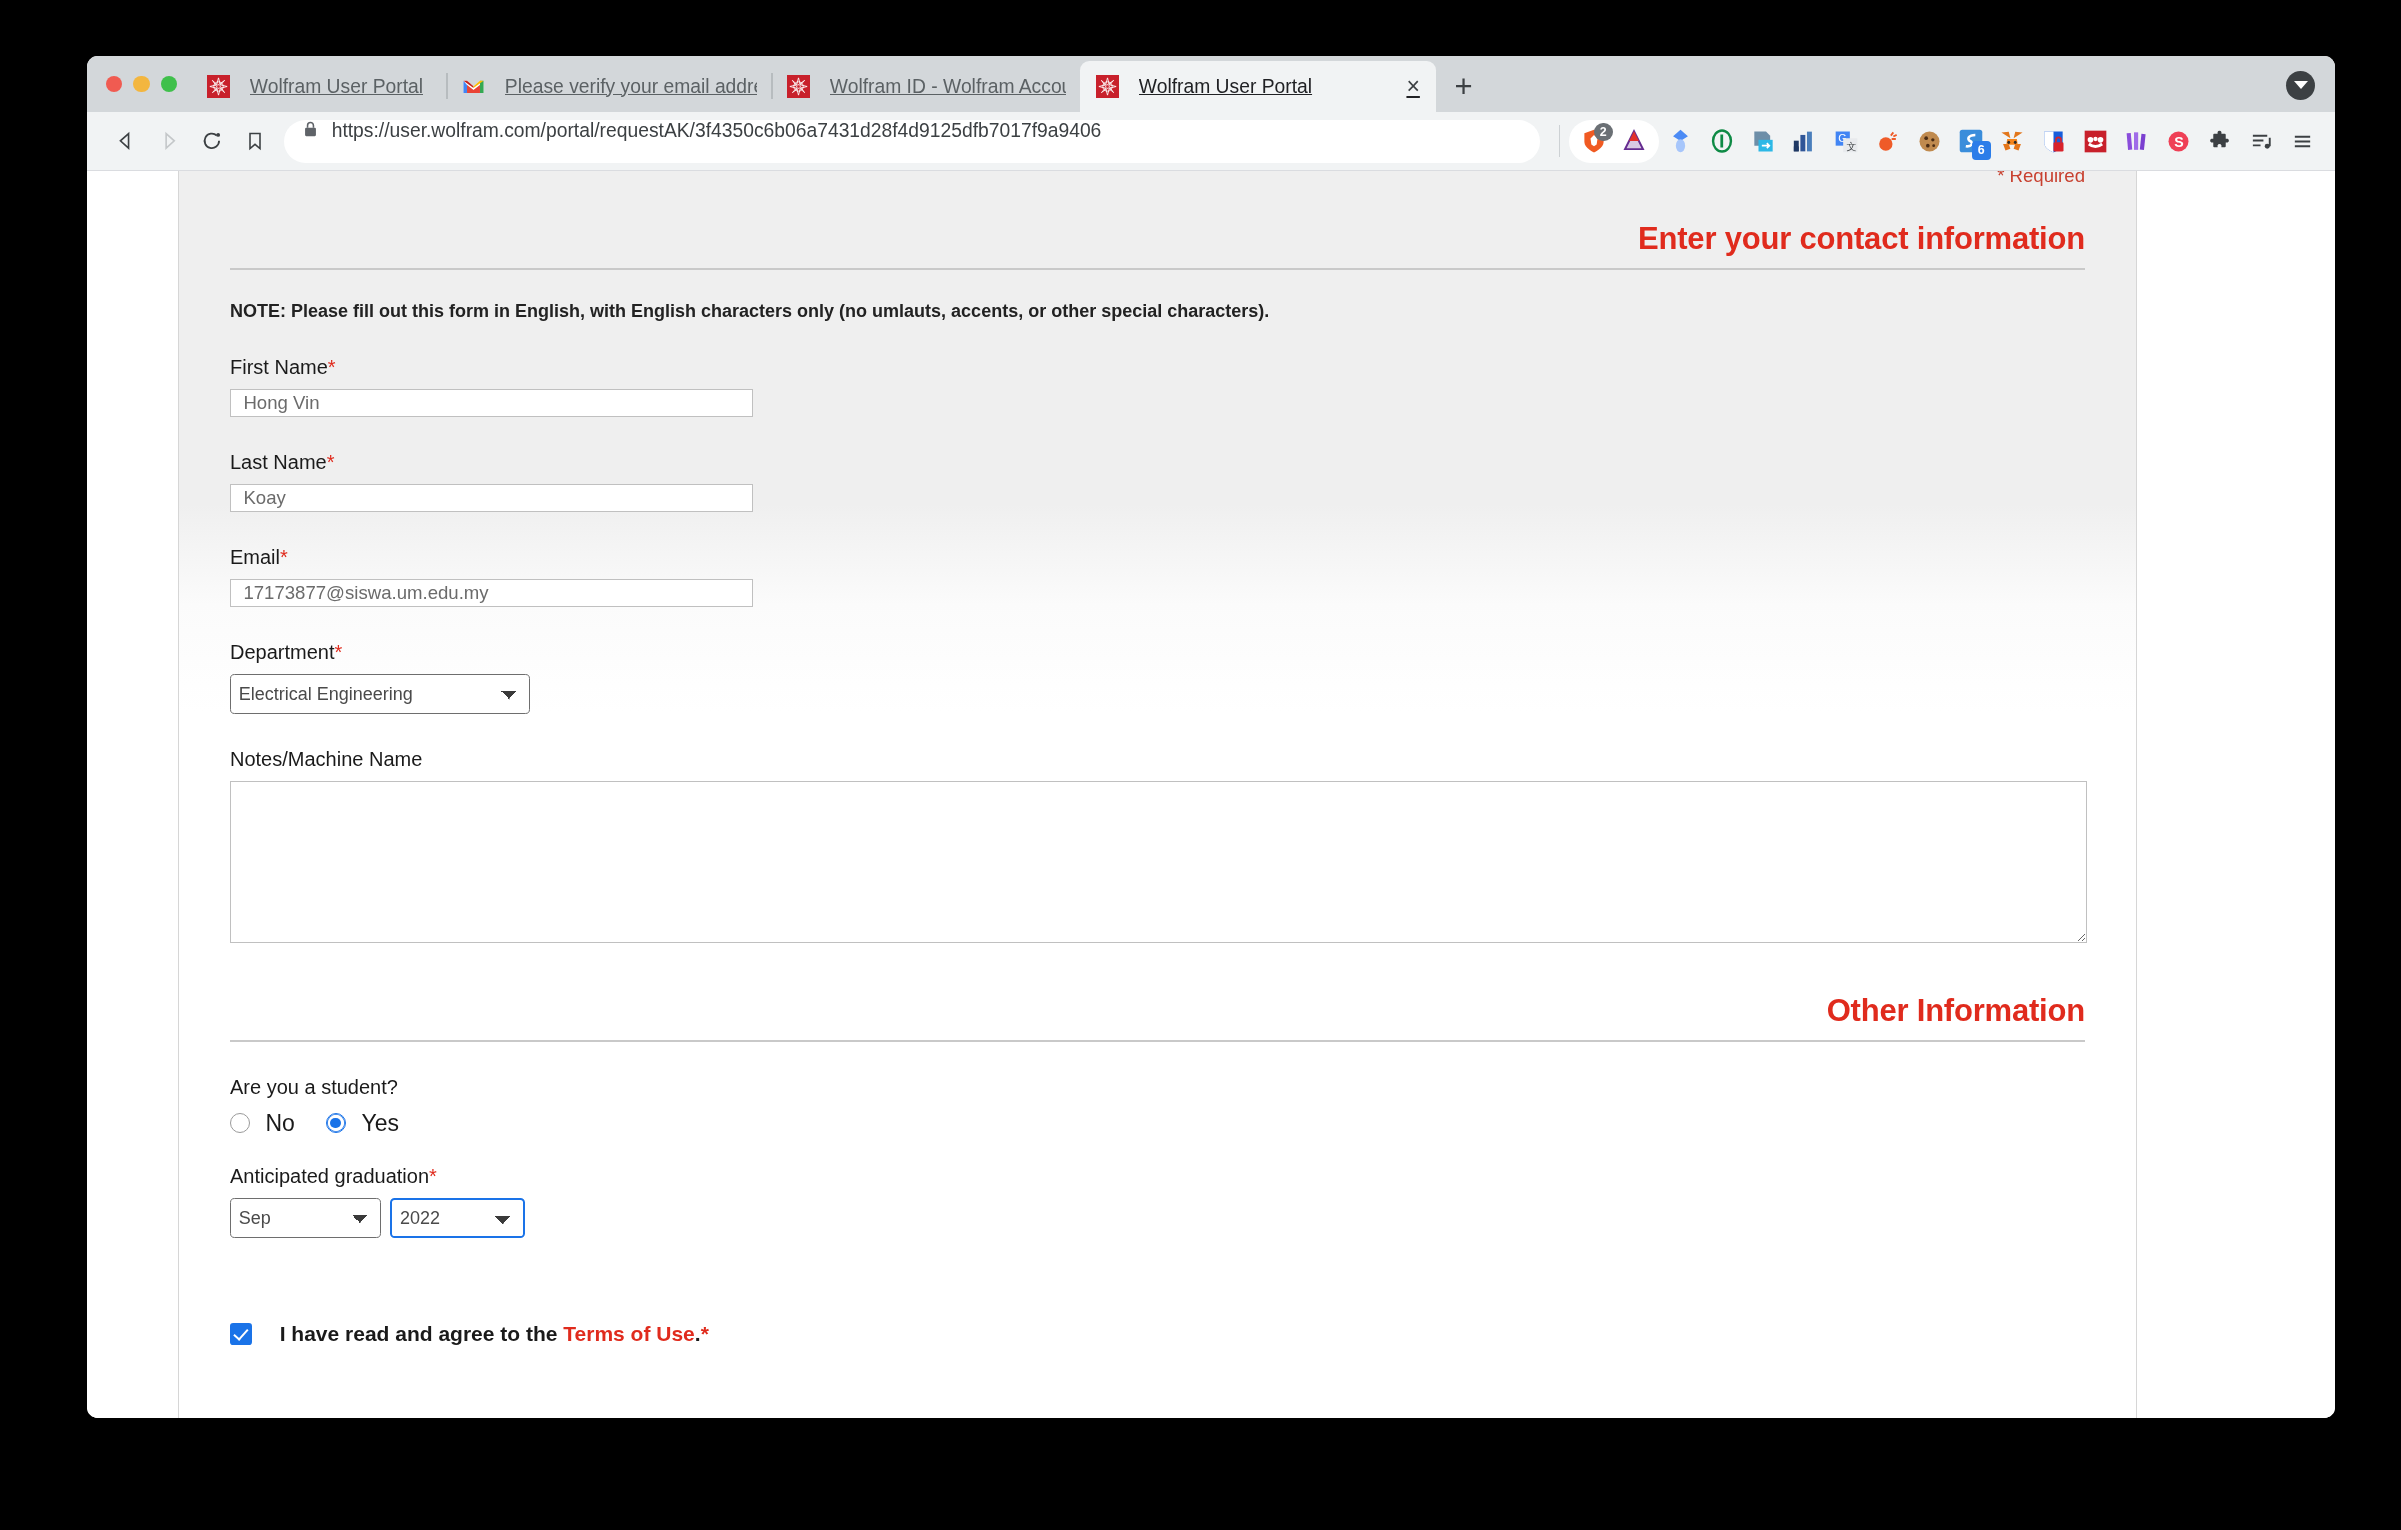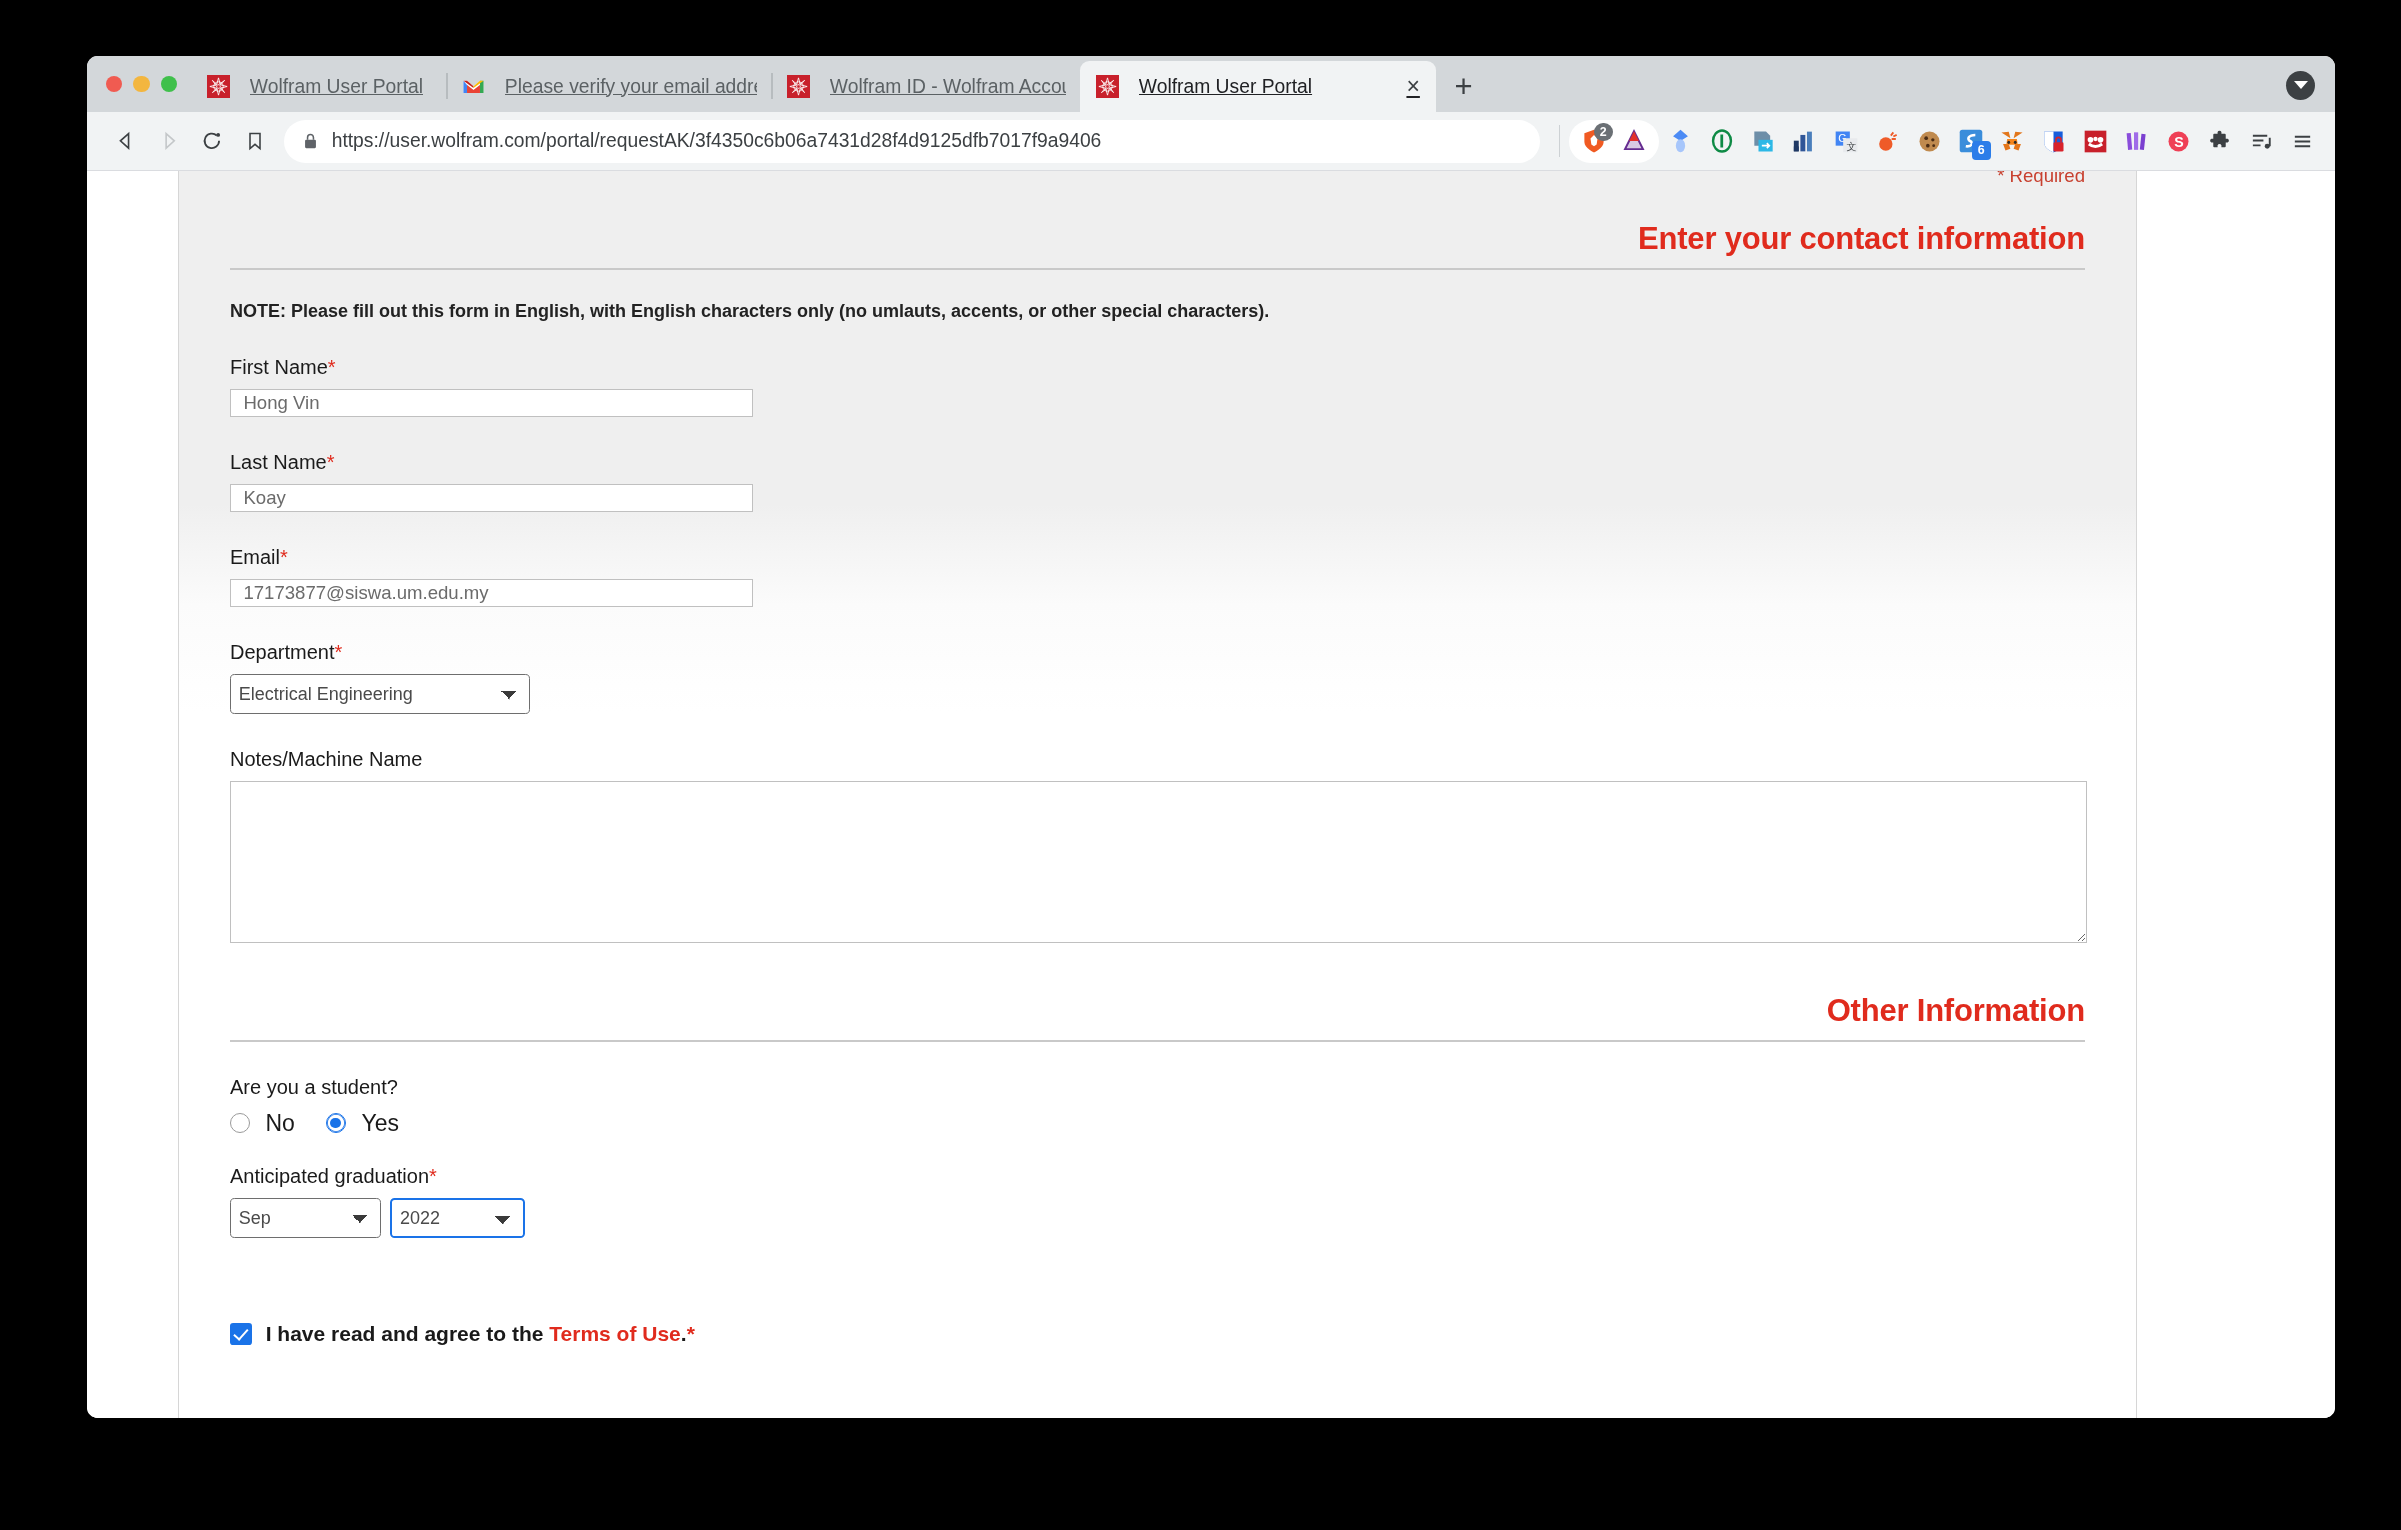--- a/index.html
+++ b/index.html
@@ -117,21 +117,21 @@
     display: flex; align-items: center; justify-content: center;
     color: #3c4043; border-radius: 50%;
   }
   .navbtn.disabled { color: #c4c7c9; }
 
   .omnibox {
     flex: 1; min-width: 0;
     height: 43px; margin: 0 10.8px 0 7.7px;
     background: #ffffff;
     border-radius: 21.7px;
-    display: flex; align-items: center;
+    display: flex; align-items: flex-start;
     padding: 0 18.6px;
     gap: 12.4px;
   }
   .omnibox .url {
     font-size: 19.3px; color: #3c4043;
     white-space: nowrap; overflow: hidden; text-overflow: ellipsis;
   }
 
   .ext-strip { display: flex; align-items: center; gap: 1.5px; flex: none; }
   .vsep { width: 1.5px; height: 32.5px; background: #cdd1d4; margin: 0 7.7px; }
@@ -270,21 +270,21 @@
     background: #1a73e8; border-radius: 3.1px;
     position: relative;
   }
   .checkbox::after {
     content: ""; position: absolute;
     left: 7px; top: 3.1px; width: 6.2px; height: 11.6px;
     border: solid #ffffff; border-width: 0 2.3px 2.3px 0;
     transform: rotate(42deg);
   }
   .terms-text {
-    margin-left: 14px;
+    margin-left: 28px;
     font-size: 21px; font-weight: bold; color: #1a1a1a;
   }
   .terms-link { color: #e02b1d; }
 </style>
 </head>
 <body>
 
 <div class="window">
 
   <div class="tabstrip">

